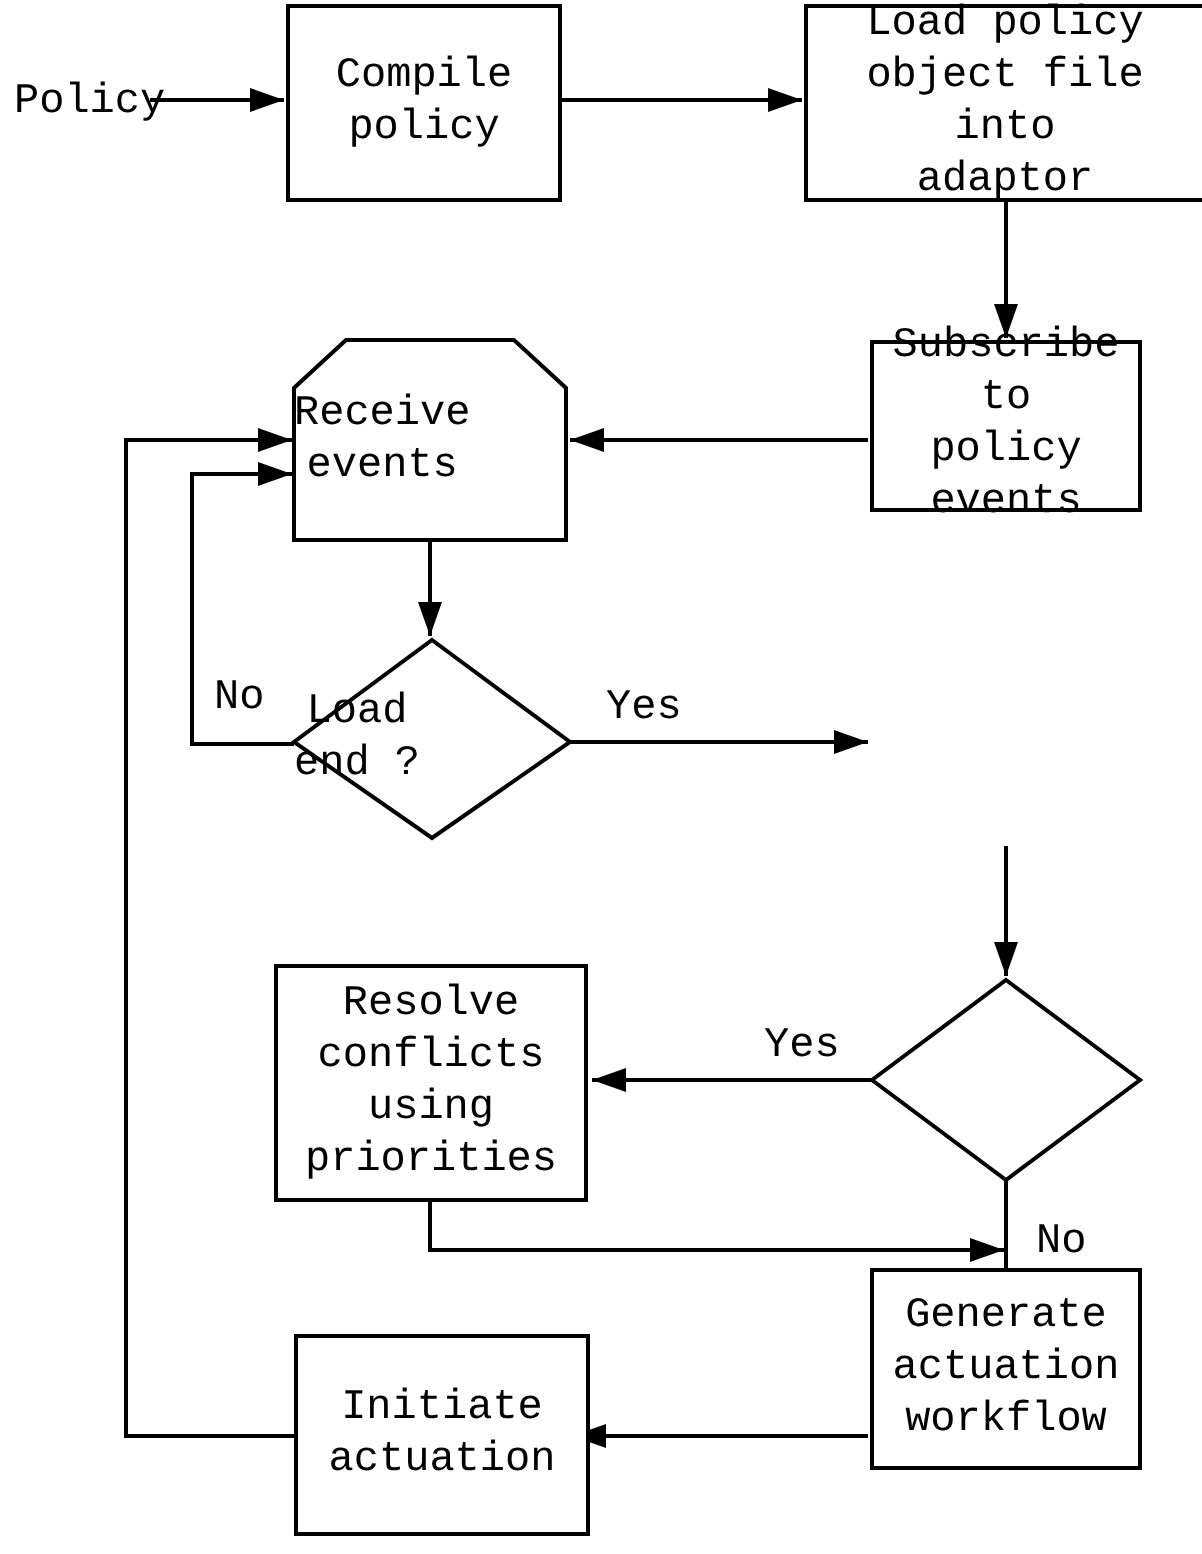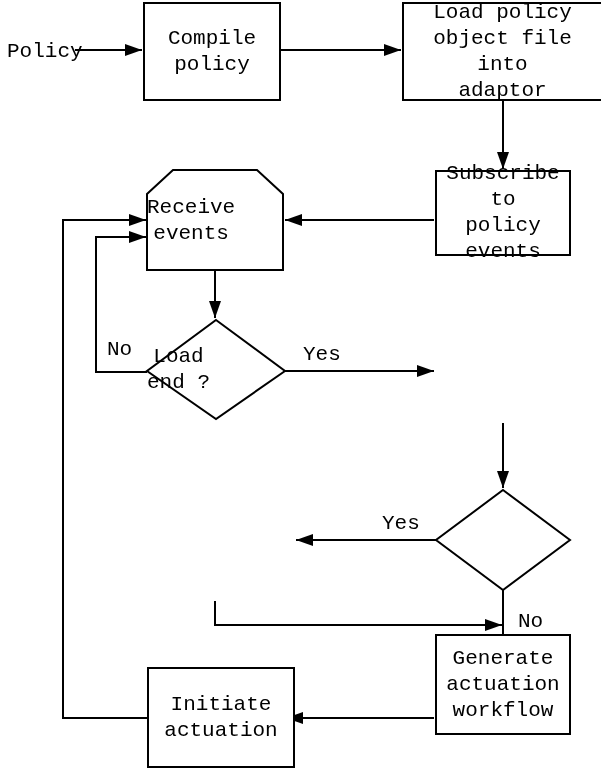--- a/index.html
+++ b/index.html
@@ -70,20 +70,25 @@
 adaptor</span>
   </div>
 
   <div class="box" style="left:435px;top:170px;width:136px;height:86px">
     <span>Subscribe to
 policy
 events</span>
   </div>
 
 
+  <div class="box" style="left:137px;top:482px;width:157px;height:119px">
+    <span>Resolve
+conflicts using
+priorities</span>
+  </div>
 
   <div class="box" style="left:435px;top:634px;width:136px;height:101px">
     <span>Generate
 actuation
 workflow</span>
   </div>
 
   <div class="box" style="left:147px;top:667px;width:148px;height:101px">
     <span>Initiate
 actuation</span>

